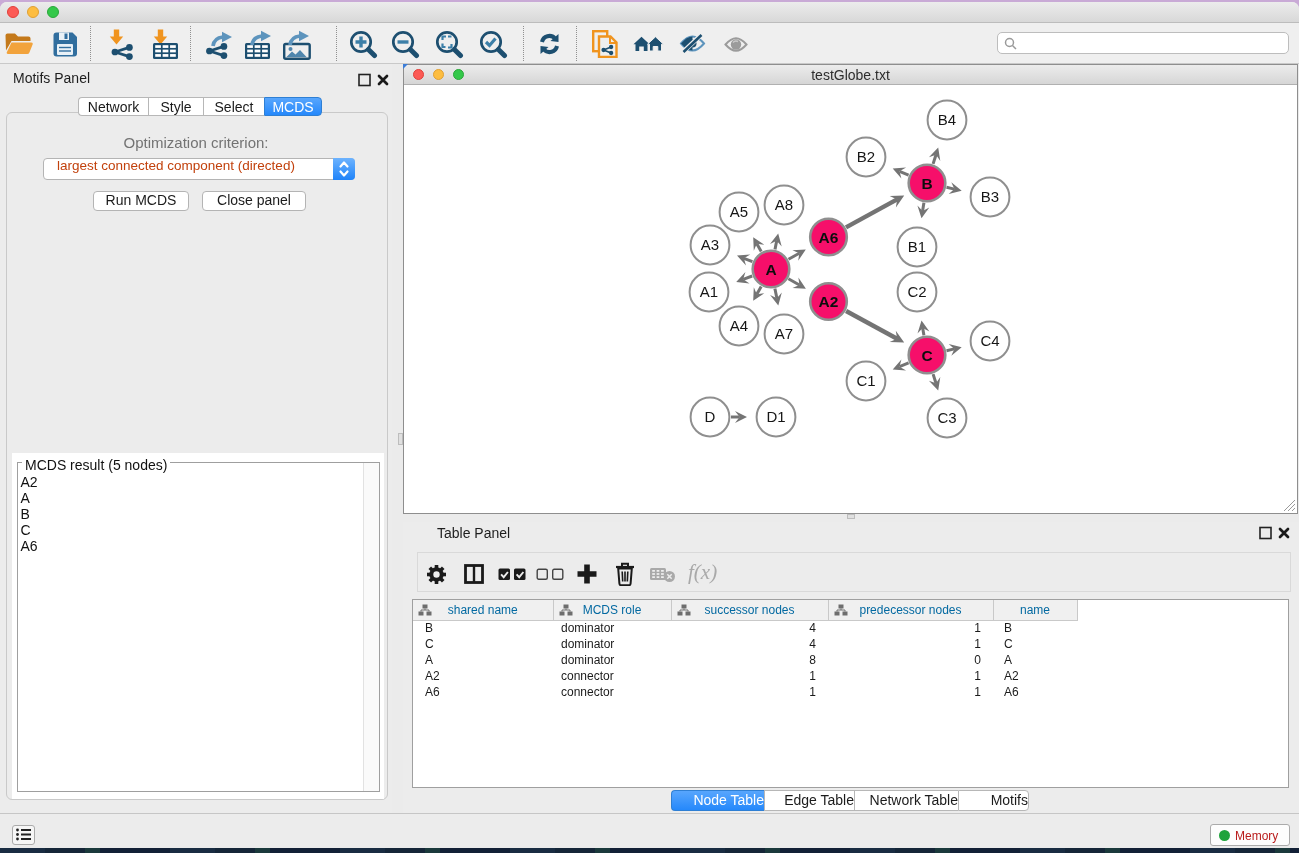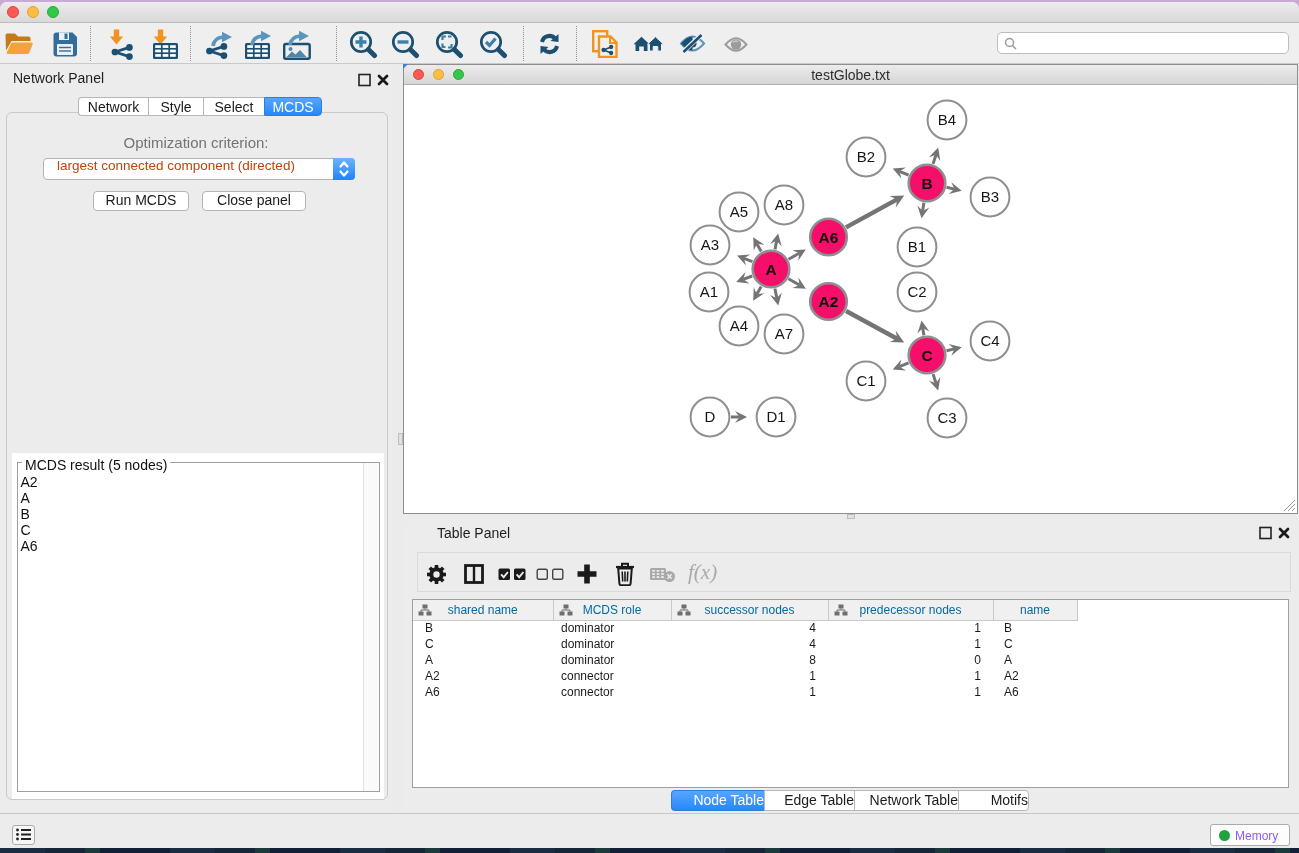--- a/index.html
+++ b/index.html
@@ -62,21 +62,21 @@
 #tp-tabs { left:268px; top:268px; height:21px; display:flex; }
 .btab { font-size:14px; color:#1b1b1b; background:#fff; border:1px solid #b7b7b7; border-right:none;
   height:21px; line-height:19px; text-align:right; }
 .btab.first { border-radius:4px 0 0 4px; }
 .btab.last { border-radius:0 4px 4px 0; border-right:1px solid #b7b7b7; }
 .btab.sel { background:linear-gradient(#58a6fd,#2588fb); color:#fff; border-color:#2e7fd4; }
 
 #status { left:0; top:749px; width:1299px; height:33px; background:#ececec; border-top:1px solid #c6c6c6; }
 #sbtn { left:12px; top:11px; width:23px; height:20px; background:#f6f6f6; border:1px solid #ababab; border-radius:3px; }
 #membtn { left:1210px; top:10px; width:80px; height:22px; background:#fdfdfd; border:1px solid #ababab; border-radius:3px;
-  font-size:12px; color:#8b5cf6; }
+  font-size:12px; color:#b91c1c; }
 </style></head>
 <body>
 <div id="topstrip" class="abs"></div>
 <div id="win" class="abs">
   <div id="titlebar" class="abs">
     <div class="tl" style="left:7px; background:#fc5a55; border:1px solid #e1403a;"></div>
     <div class="tl" style="left:27px; background:#fdbd40; border:1px solid #e0a033;"></div>
     <div class="tl" style="left:47px; background:#34c84a; border:1px solid #2aa73a;"></div>
   </div>
   <div id="toolbar" class="abs">
@@ -204,21 +204,21 @@
     <div class="sep" style="left:576px"></div>
     <div id="search">
         <svg width="16" height="16" viewBox="0 0 16 16" style="position:absolute;left:5px;top:3px">
       <circle cx="6.5" cy="6.5" r="4" fill="none" stroke="#9a9a9a" stroke-width="1.5"></circle>
       <line x1="9.5" y1="9.5" x2="13" y2="13" stroke="#9a9a9a" stroke-width="1.5"></line>
         </svg>
       </div>
   </div>
   <div id="content" class="abs">
     <div id="cp" class="abs">
-      <div id="cp-title" class="abs">Network Panel</div>
+      <div id="cp-title" class="abs">Motifs Panel</div>
       <svg class="abs" style="left:358px;top:9px" width="32" height="14" viewBox="0 0 32 14">
         <rect x="1" y="1.5" width="11" height="11" fill="none" stroke="#222" stroke-width="1.6"></rect>
         <path d="M21 3 L29 11 M29 3 L21 11" stroke="#1a1a1a" stroke-width="2.7" stroke-linecap="round"></path>
       </svg>
       <div id="cp-panel" class="abs"></div>
       <div id="cp-tabs" class="abs">
         <div class="tab first" style="width:70px">Network</div>
           <div class="tab" style="width:55px">Style</div>
           <div class="tab" style="width:61px">Select</div>
           <div class="tab sel last" style="width:58px">MCDS</div>

